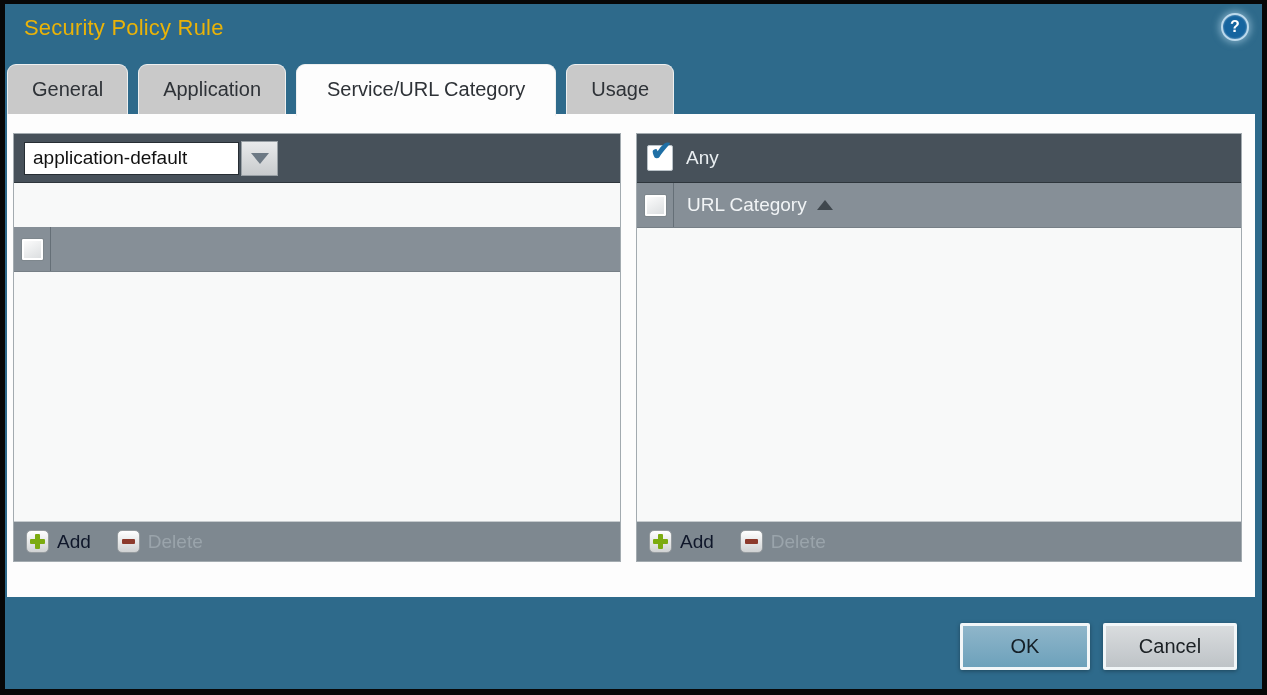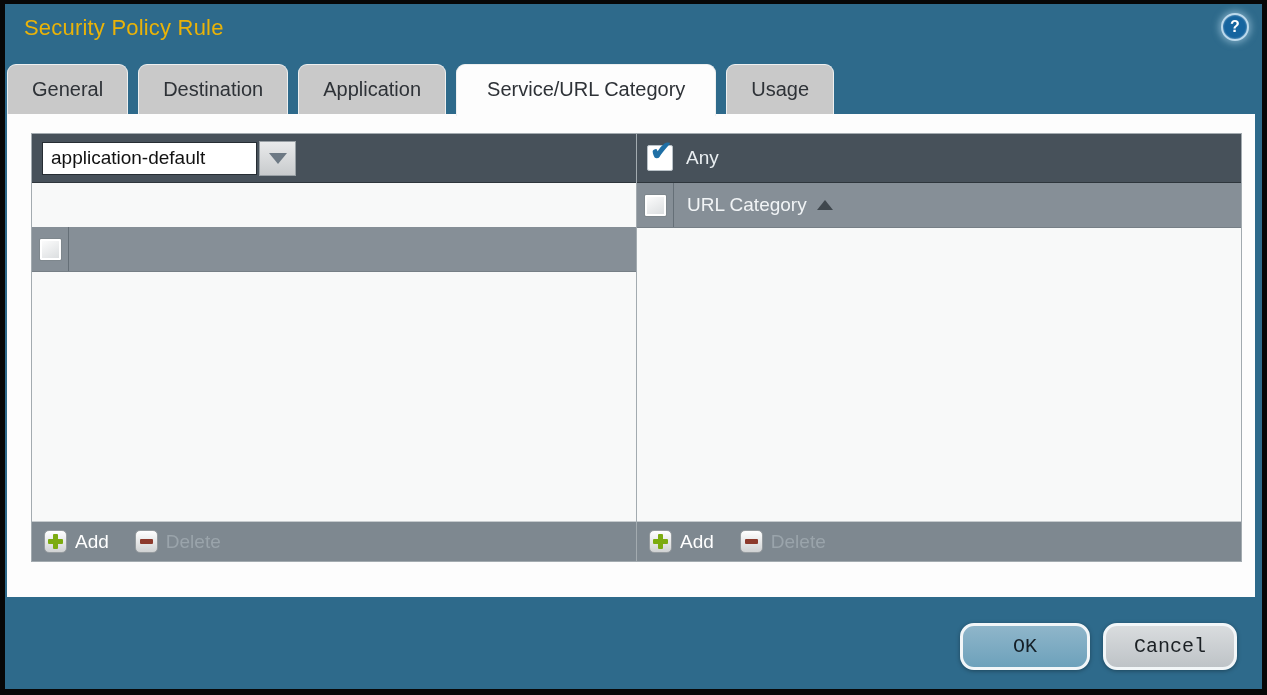--- a/index.html
+++ b/index.html
@@ -16,21 +16,21 @@
   
   .tabs { position:absolute; left:7px; top:64px; height:50px; display:flex; align-items:flex-end; gap:10px; z-index:2; }
   .tab { height:50px; line-height:48px; padding:0 24px; background:#c9c9c9; color:#2e3237; font-size:20px;
     border:1px solid #eef0f0; border-bottom:none; border-radius:9px 9px 0 0; cursor:pointer; white-space:nowrap; }
   .tab.active { background:#fdfdfd; height:52px; margin-bottom:-2px; z-index:3; position:relative; padding:0 30px; }
 
   
   .content { position:absolute; left:7px; top:114px; width:1248px; height:483px; background:#fdfdfd; z-index:1; }
 
   .panel { position:absolute; top:19px; height:429px; display:flex; flex-direction:column; border:1px solid #a3abb0; background:#f8f9f9; }
-  .panel-left  { left:24px;  width:608px;gap:44px; }
+  .panel-left  { left:6px;  width:608px;gap:44px; }
   .panel-right { left:629px; width:606px; }
 
   .panel-toolbar { height:49px; background:#47515a; border-bottom:1px solid #2e363c; display:flex; align-items:center; padding-left:10px; flex:none; }
   .panel-header  { height:45px; background:#868f97; border-bottom:1px solid #767f86; display:flex; align-items:stretch; flex:none; }
   .panel-body    { flex:1; background:#f8f9f9; }
   .panel-footer  { height:40px; background:#7e8890; border-top:1px solid #c6cbce; display:flex; align-items:center; gap:26px; padding-left:12px; flex:none; }
 
   
   .dropdown { display:flex; align-items:center; gap:2px; }
   .dropdown input { width:215px; height:33px; border:1px solid #262d33; font-size:19px; padding:0 8px; color:#111;
@@ -46,47 +46,46 @@
   .checkbox.big { width:26px; height:26px; background:#fff; border:1px solid #b9c2c8; }
   .checkmark { display:none; position:absolute; top:-11px; left:2px; font-size:27px; font-weight:bold; color:#1f6fa5; }
   .checkbox.checked .checkmark { display:block; }
 
   .col-check { width:37px; border-right:1px solid rgba(80,90,98,.6); display:flex; align-items:center; justify-content:center; }
   .header-label { display:flex; align-items:center; padding-left:13px; color:#f1f4f6; font-size:19px; }
   .toolbar-label { color:#e9eef1; font-size:19px; margin-left:13px; }
 
   
   .action { display:flex; align-items:center; gap:8px; cursor:pointer; }
-  .action-label { color:#ffffff; font-size:19px; }
+  .action-label { color:#0f172a; font-size:19px; }
   .action.disabled .action-label { color:#9aa4ab; }
   .icon-sq { width:23px; height:23px; border-radius:5px; background:linear-gradient(#ffffff,#d0d2d3);
     border:1px solid #969ca0; position:relative; flex:none; }
   .plus-icon::before, .plus-icon::after { content:""; position:absolute; background:#7cab10; border-radius:1px; }
   .plus-icon::before { left:3px; top:8px; width:15px; height:5px; }
   .plus-icon::after  { left:8px; top:3px; width:5px; height:15px; }
   .minus-icon::before { content:""; position:absolute; background:#8d3a2c; border-radius:1px; left:4px; top:8px; width:13px; height:5px; }
 
   
-  .btn { position:absolute; top:623px; height:47px; border-radius:14px; border:3px solid #f2f6f8;
-    font-size:20px; font-family:Liberation Mono, monospace; cursor:pointer; box-shadow:0 1px 4px rgba(0,0,0,.35); color:#141f27; }
+  .btn { position:absolute; top:623px; height:47px; border-radius:2px; border:3px solid #f2f6f8;
+    font-size:20px; font-family:Liberation Sans, sans-serif; cursor:pointer; box-shadow:0 1px 4px rgba(0,0,0,.35); color:#141f27; }
   .btn-ok { left:960px; width:130px; background:linear-gradient(#8fb6ca,#6da1bb); }
   .btn-cancel { left:1103px; width:134px; background:linear-gradient(#d9dcde,#bec3c7); color:#1b2024; }
 </style>
 </head>
 <body>
 
 <div class="frame">
   <div class="dialog-bg"></div>
 
   <div class="title">Security Policy Rule</div>
   <div class="help-icon">?</div>
 
   <div class="tabs">
     <div class="tab">General</div>
-    <div class="tab">Destination</div>
     <div class="tab">Application</div>
     <div class="tab active">Service/URL Category</div>
     <div class="tab">Usage</div>
   </div>
 
   <div class="content">
 
     <div class="panel panel-left">
       <div class="panel-toolbar">
         <div class="dropdown">

